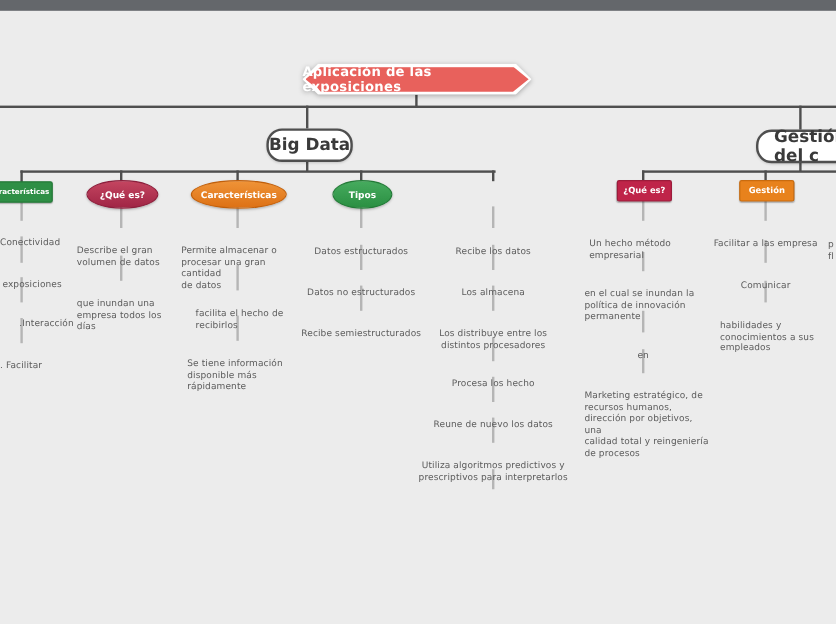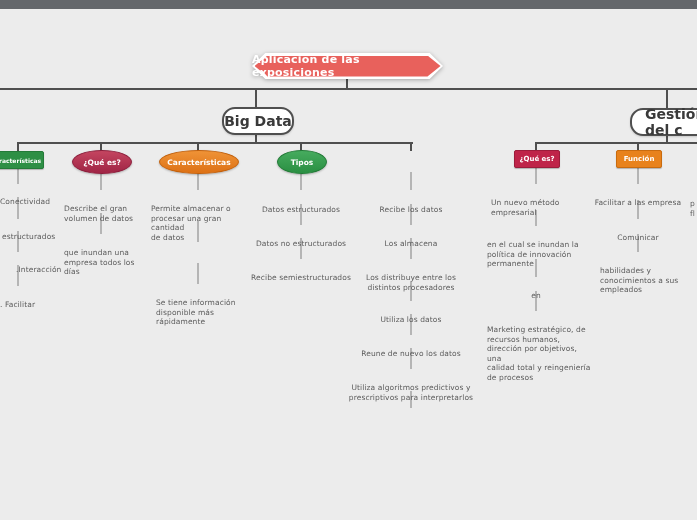--- a/index.html
+++ b/index.html
@@ -119,56 +119,58 @@
     <span>Características</span>
   </div>
   <div class="el green" style="left:277px;top:150px;width:48px;height:22px">
     <span>Tipos</span>
   </div>
 
   <div class="rect crimson" style="left:514px;top:150px;width:44px;height:16px">
     <span>¿Qué es?</span>
   </div>
   <div class="rect orange" style="left:616px;top:150px;width:44px;height:16px">
-    <span>Función</span>
+    <span>Gestión</span>
   </div>
 
   <div class="leaf" style="left:0;top:185px;width:55px">Conectividad</div>
-  <div class="leaf" style="left:2px;top:220px;width:55px">estructurados</div>
+  <div class="leaf" style="left:2px;top:220px;width:55px">exposiciones</div>
   <div class="leaf" style="left:16px;top:253px;width:55px">.Interacción</div>
   <div class="leaf" style="left:0;top:288px;width:55px">. Facilitar</div>
 
   <div class="leaf" style="left:64px;top:192px;width:80px">Describe el gran
 volumen de datos</div>
   <div class="leaf" style="left:64px;top:236px;width:80px">que inundan una
 empresa todos los
 días</div>
 
   <div class="leaf" style="left:151px;top:192px;width:98px">Permite almacenar o
 procesar una gran cantidad
 de datos</div>
+  <div class="leaf" style="left:163px;top:244px;width:85px">facilita el hecho de
+recibirlos</div>
   <div class="leaf" style="left:156px;top:286px;width:90px">Se tiene información
 disponible más
 rápidamente</div>
 
   <div class="leaf c" style="left:251px;top:193px;width:100px">Datos estructurados</div>
   <div class="leaf c" style="left:248px;top:227px;width:106px">Datos no estructurados</div>
   <div class="leaf c" style="left:245px;top:261px;width:112px">Recibe semiestructurados</div>
 
   <div class="leaf c" style="left:351px;top:193px;width:120px">Recibe los datos</div>
   <div class="leaf c" style="left:351px;top:227px;width:120px">Los almacena</div>
   <div class="leaf c" style="left:351px;top:261px;width:120px">Los distribuye entre los
 distintos procesadores</div>
-  <div class="leaf c" style="left:351px;top:303px;width:120px">Utiliza los datos</div>
+  <div class="leaf c" style="left:351px;top:303px;width:120px">Procesa los hecho</div>
   <div class="leaf c" style="left:351px;top:337px;width:120px">Reune de nuevo los datos</div>
   <div class="leaf c" style="left:346px;top:371px;width:130px">Utiliza algoritmos predictivos y
 prescriptivos para interpretarlos</div>
   <div class="leaf c" style="left:346px;top:413px;width:130px">Extrae la información requerida</div>
 
-  <div class="leaf" style="left:491px;top:186px;width:85px">Un nuevo método
+  <div class="leaf" style="left:491px;top:186px;width:85px">Un hecho método
 empresarial</div>
   <div class="leaf" style="left:487px;top:228px;width:98px">en el cual se inundan la
 política de innovación
 permanente</div>
   <div class="leaf c" style="left:511px;top:279px;width:50px">en</div>
   <div class="leaf" style="left:487px;top:313px;width:104px">Marketing estratégico, de
 recursos humanos,
 dirección por objetivos, una
 calidad total y reingeniería
 de procesos</div>

